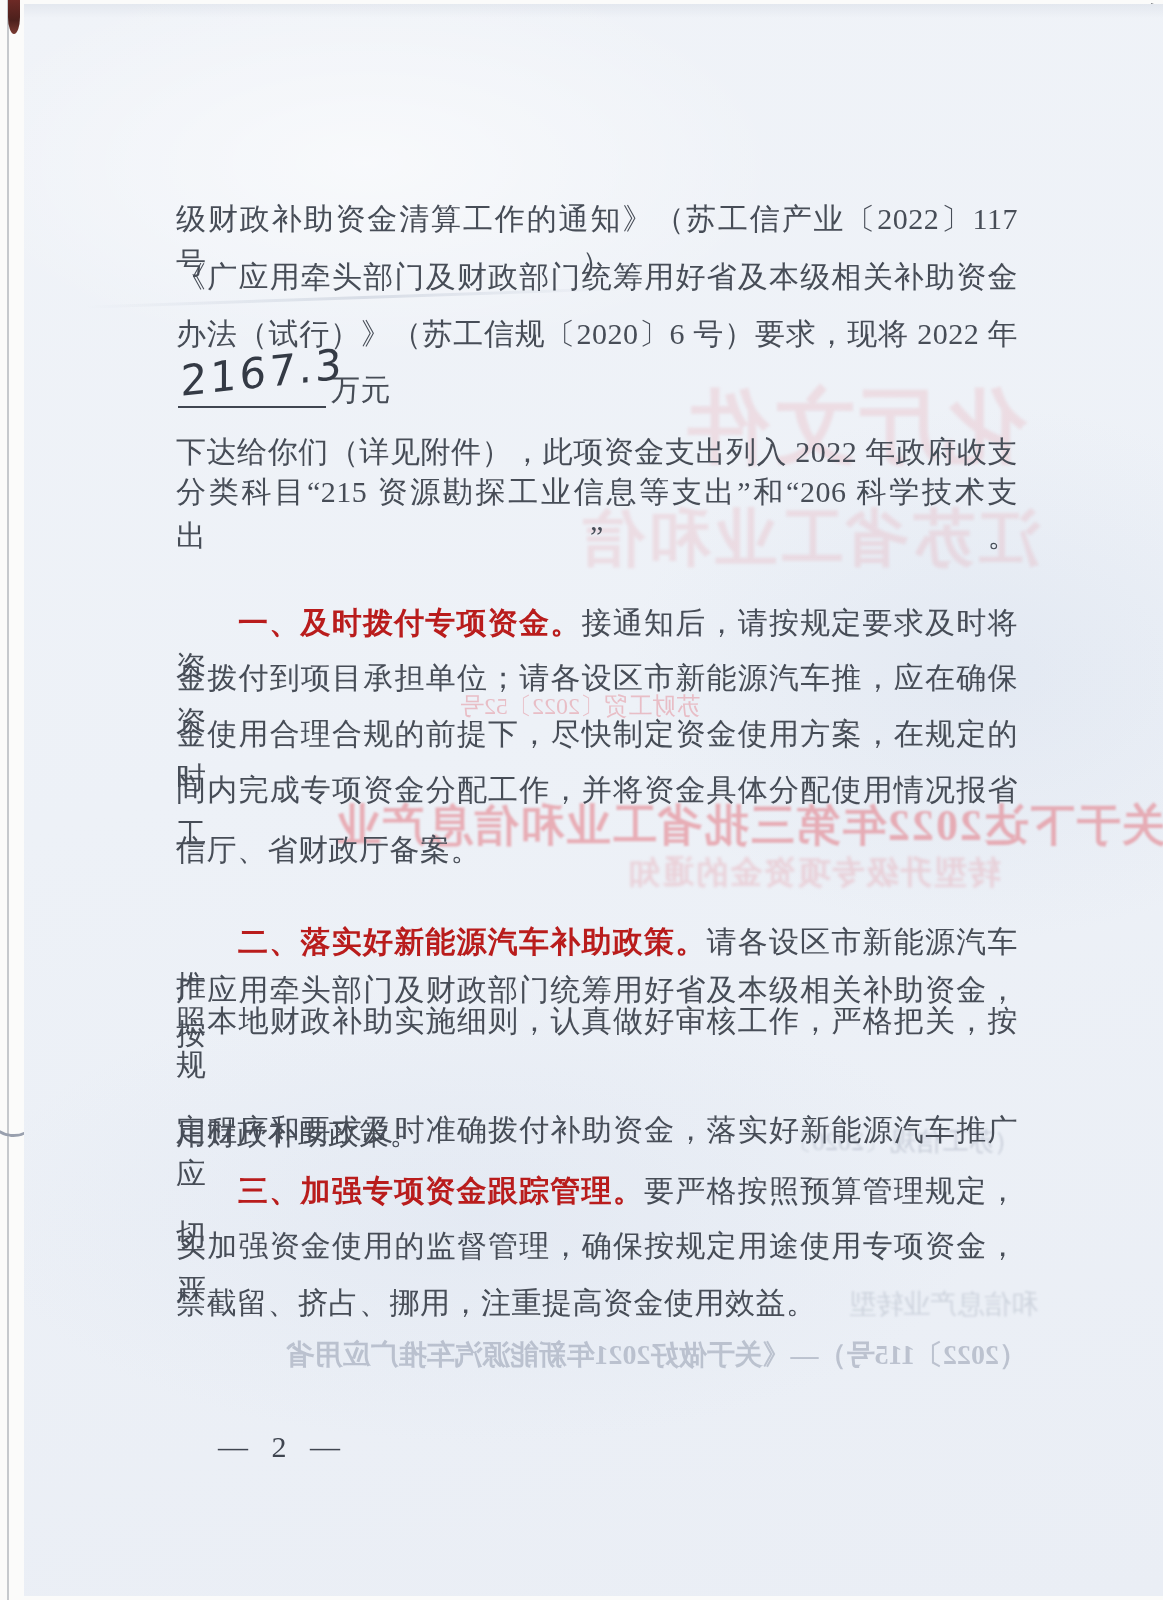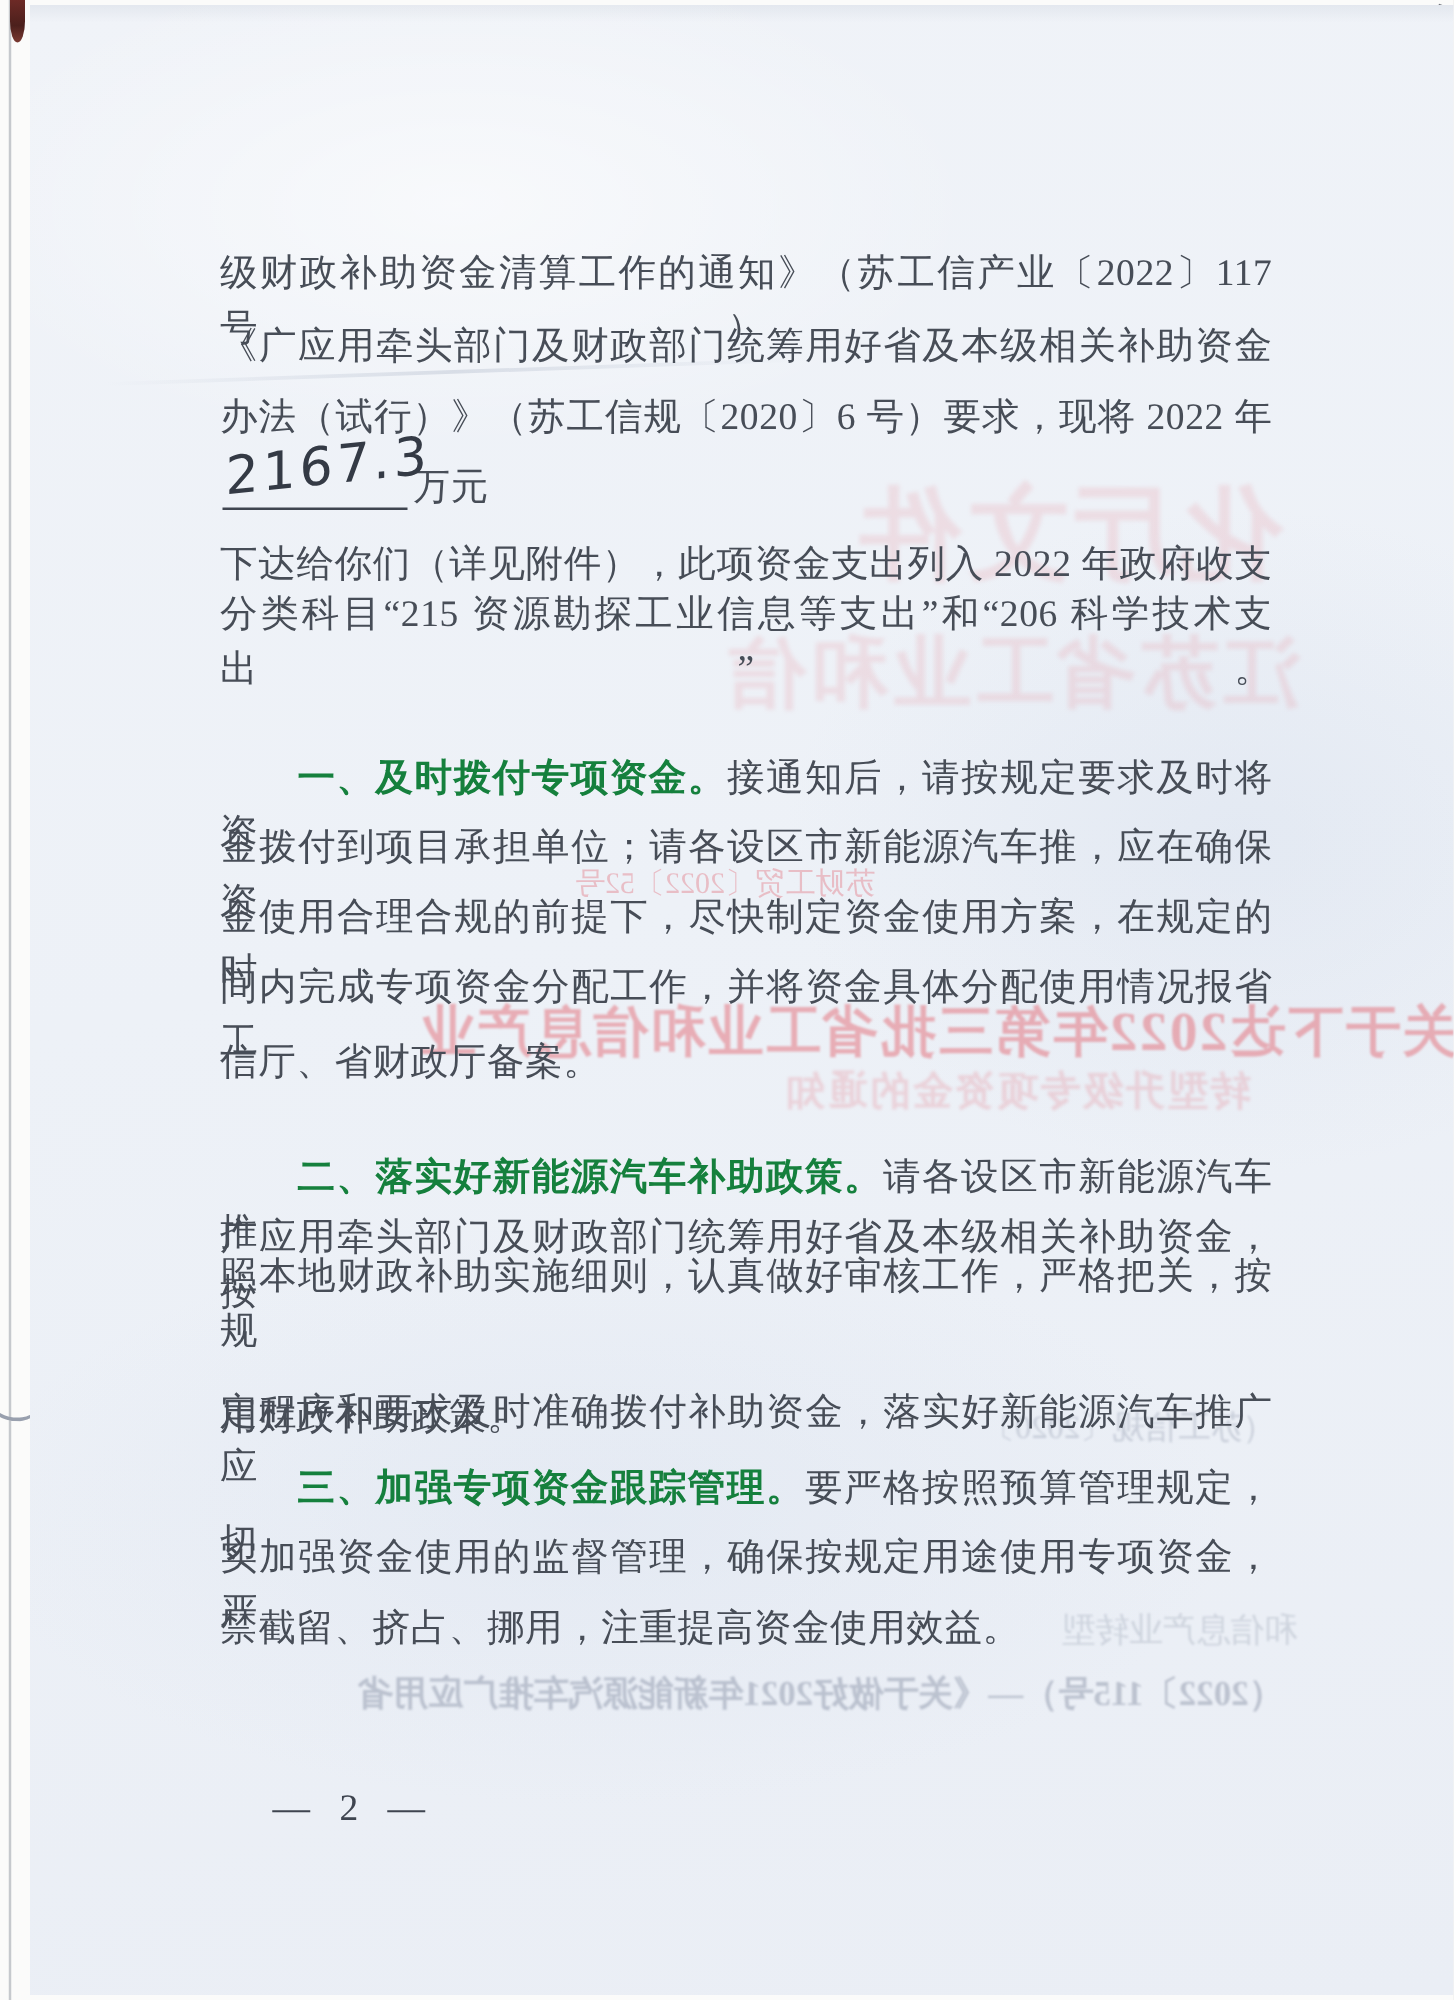--- a/index.html
+++ b/index.html
@@ -19,21 +19,21 @@
            radial-gradient(ellipse 520px 380px at 85% 42%, rgba(208,218,234,0.35), transparent 70%),
            radial-gradient(ellipse 700px 320px at 40% 76%, rgba(210,220,236,0.30), transparent 72%),
            linear-gradient(180deg, rgba(196,203,215,0.28) 0px, rgba(196,203,215,0) 14px),
            linear-gradient(168deg,#f0f3f8 0%,#edf1f7 45%,#eaeef5 100%);}
   .crease{position:absolute;left:60px;top:292px;width:560px;height:3px;
           background:linear-gradient(90deg,rgba(190,198,212,0),rgba(190,198,212,0.5),rgba(190,198,212,0));
           transform:rotate(-2deg);}
   
   .ln{position:absolute;left:176px;width:842px;font-size:30px;line-height:44px;
       color:#474d57;text-align:justify;text-align-last:justify;letter-spacing:0.5px;}
-  .ln .lead{font-weight:bold;color:#15803d;}
+  .ln .lead{font-weight:bold;color:#b91c1c;}
   .short{text-align-last:left;}
   .ind{text-indent:62px;}
   
   .l4{display:flex;align-items:flex-end;text-align-last:auto;}
   .l4 .t{display:inline-block;width:634px;text-align:justify;text-align-last:justify;}
   .hw-wrap{display:inline-block;position:relative;width:148px;height:40px;
            border-bottom:2.5px solid #3f4550;margin:0 4px 4px 2px;}
   .hw{position:absolute;left:2px;top:-16px;font-family:"DejaVu Sans",sans-serif;
       font-size:42px;line-height:46px;color:#343a45;letter-spacing:3px;
       transform:rotate(-6deg) skewX(-6deg);white-space:nowrap;}

